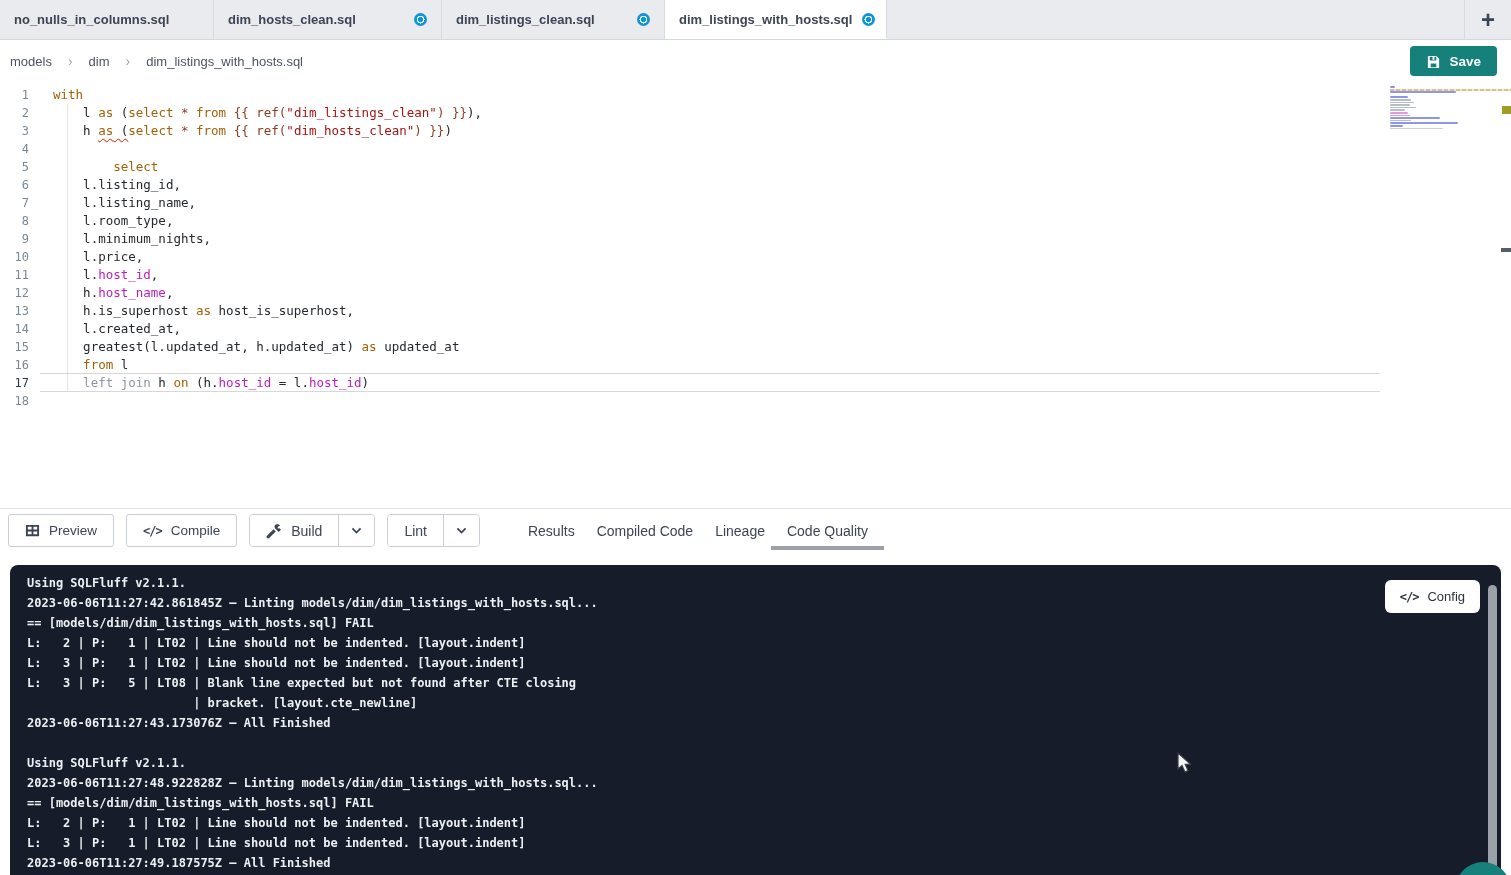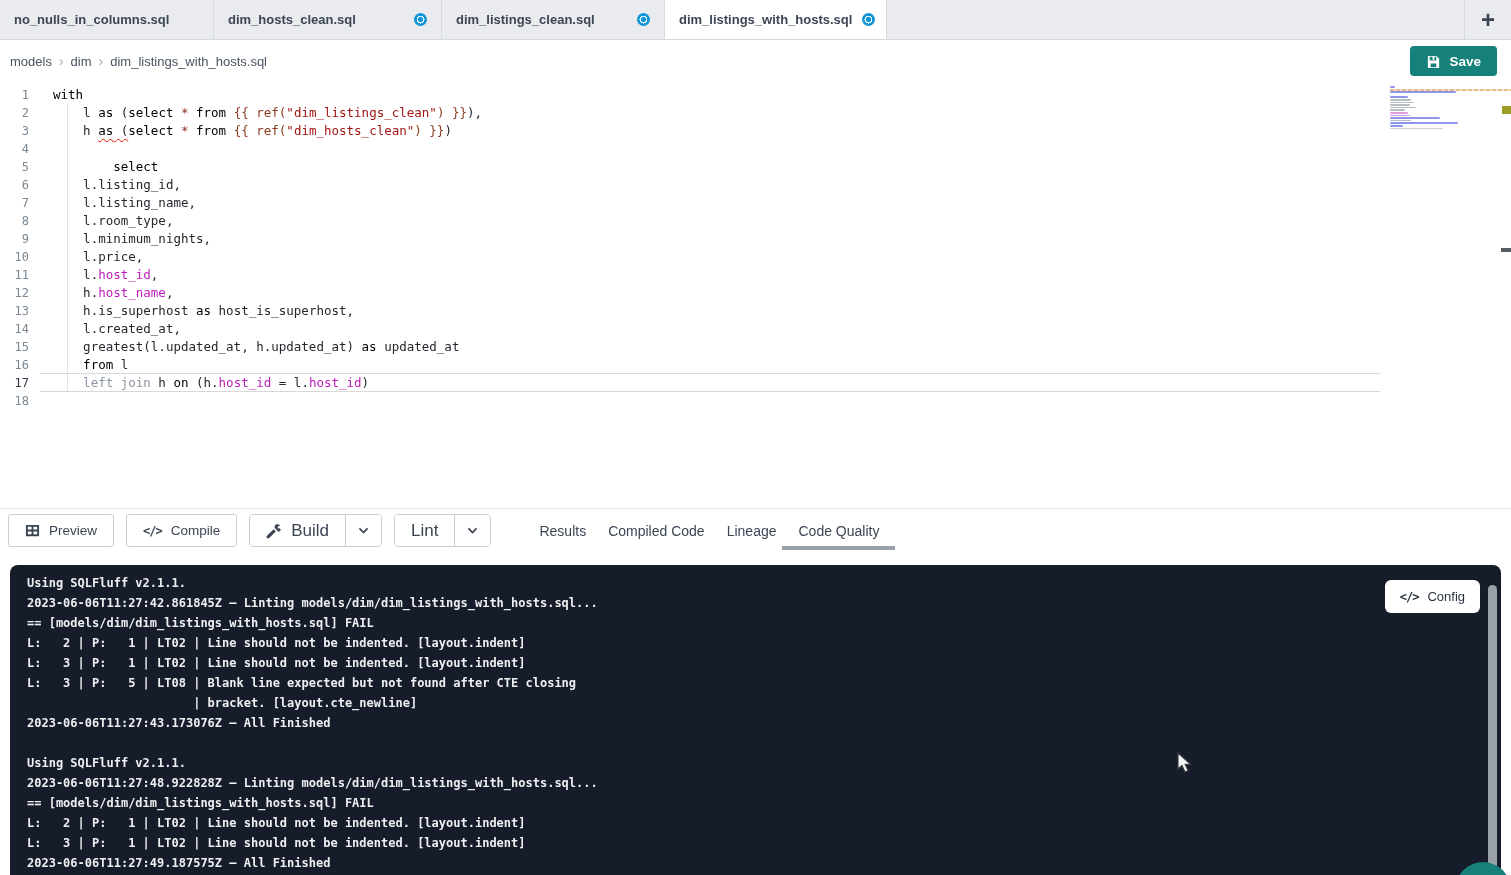--- a/index.html
+++ b/index.html
@@ -12,32 +12,32 @@
           border-right:1px solid #d7dade; font-size:13px; font-weight:700; color:#3c4554; cursor:pointer; }
   .ftab.active { background:#ffffff; border-bottom:1px solid #fff; }
   .dirty-dot { width:13px; height:13px; border-radius:50%; margin-left:10px; flex:0 0 auto;
                background:radial-gradient(circle at 50% 50%, #0f95d7 0 2.4px, #dff2fc 2.4px 4px, #0f95d7 4px 100%); }
   .tab-spacer { flex:1; border-right:1px solid #d7dade; }
   .newtab-btn { width:46px; display:flex; align-items:center; justify-content:center;
                 font-size:24px; font-weight:700; color:#3c4554; cursor:pointer; }
 
   
   .header-bar { height:42px; display:flex; align-items:center; justify-content:space-between; padding:0 14px 0 10px; background:#fff; }
-  .breadcrumb { display:flex; align-items:center; font-size:13px; color:#4a5462; gap:7px; }
+  .breadcrumb { display:flex; align-items:center; font-size:13px; color:#4a5462; gap:16px; }
   .crumb-sep { color:#a0a8b0; font-size:14px; }
   .save-btn { display:flex; align-items:center; gap:8px; background:#16807a; color:#fff; border:none;
               border-radius:4px; height:30px; padding:0 16px; font-size:13.5px; font-weight:700; cursor:pointer; }
 
   
   .editor { position:relative; height:426px; background:#fff; overflow:hidden; }
   .code-line { display:flex; height:18px; line-height:18px; font-family:"DejaVu Sans Mono", monospace; font-size:12.5px; }
   .gutter { width:29px; text-align:right; color:#7a8894; flex:0 0 auto; font-size:12px; }
   .code-text { margin-left:24px; white-space:pre; color:#24292e; }
   .code-line.current .gutter { color:#2f3a46; }
-  .kw    { color:#000000; }
+  .kw    { color:#a16207; }
   .id    { color:#24292e; }
   .str   { color:#a31515; }
   .jinja { color:#8a3c21; }
   .op    { color:#8a3c21; }
   .mag   { color:#bb1fbb; }
   .gray  { color:#8c96a3; }
   .err   { text-decoration:underline wavy #e51400 1px; text-underline-offset:3px; }
   .indent-guide { position:absolute; left:67px; top:18px; width:1px; background:#e3e6e9; }
   .current-line-box { position:absolute; left:40px; width:1340px; height:19px;
                       border-top:1px solid #d8d8d8; border-bottom:1px solid #d8d8d8; pointer-events:none; }
@@ -48,21 +48,21 @@
                  background:repeating-linear-gradient(90deg,#e0bd85 0 4px, #f3e4c9 4px 6px); }
   .ruler-warn { position:absolute; left:1502px; top:24px; width:9px; height:8px; background:#9e9e27; }
   .ruler-thumb { position:absolute; left:1501px; top:166px; width:10px; height:4px; background:#565d64; }
 
   
   .toolbar { height:44px; display:flex; align-items:center; padding:0 8px; background:#fff; border-top:1px solid #e2e4e7; }
   .tbtn { display:flex; align-items:center; gap:9px; height:33px; padding:0 16px; background:#fff;
           border:1px solid #c9ced4; border-radius:3px; font-size:13.5px; color:#3c4554; cursor:pointer; }
   .tbtn + .tbtn, .btn-group { margin-left:12px; }
   .btn-group { display:flex; height:33px; border:1px solid #c9ced4; border-radius:4px; overflow:hidden; }
-  .btn-group .main { display:flex; align-items:center; gap:9px; padding:0 16px; font-size:17px; color:#3c4554; cursor:pointer; background:#fff; }
+  .btn-group .main { display:flex; align-items:center; gap:9px; padding:0 16px; font-size:14px; color:#3c4554; cursor:pointer; background:#fff; }
   .btn-group .chev { display:flex; align-items:center; justify-content:center; width:36px;
                      border-left:1px solid #c9ced4; cursor:pointer; background:#fff; }
   .code-glyph { font-family:"DejaVu Sans Mono", monospace; font-weight:700; font-size:12px; letter-spacing:-1px; }
   .rtabs { display:flex; gap:18px; margin-left:46px; height:44px; align-items:center; }
   .rtab { position:relative; font-size:14px; color:#3c4554; cursor:pointer; padding:0 2px; }
   .rtab.active::after { content:""; position:absolute; left:-14px; right:-14px; bottom:-11px; height:4px; background:#9aa1a9; }
 
   
   .terminal { position:absolute; left:10px; top:565px; width:1491px; height:310px;
               background:#161c29; border-radius:8px 8px 0 0; padding:8px 0 0 17px; overflow:hidden; }

